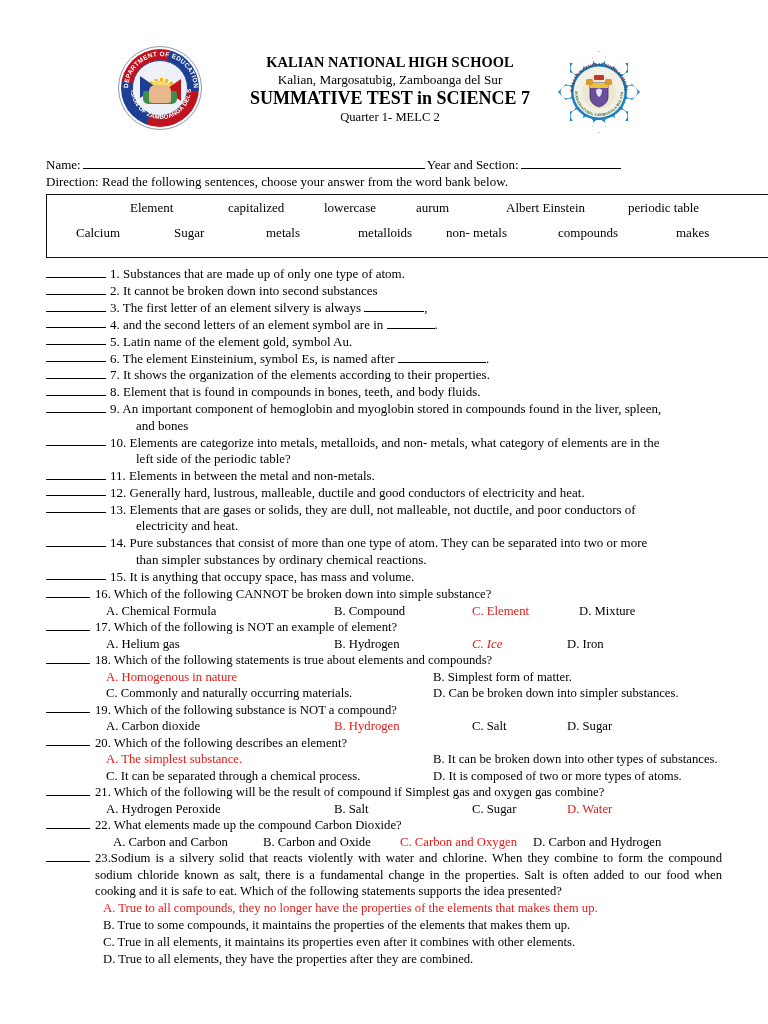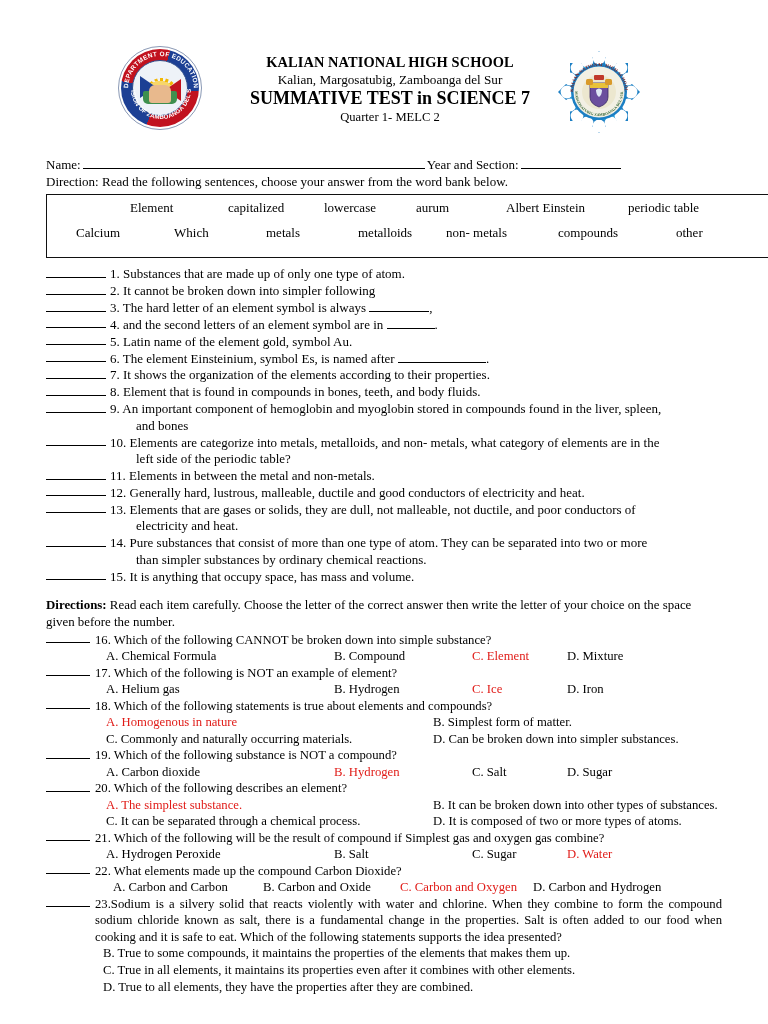--- a/index.html
+++ b/index.html
@@ -298,41 +298,41 @@
     <div class="wb-row">
       <span style="left:72px">Element</span>
       <span style="left:170px">capitalized</span>
       <span style="left:266px">lowercase</span>
       <span style="left:358px">aurum</span>
       <span style="left:448px">Albert Einstein</span>
       <span style="left:570px">periodic table</span>
     </div>
     <div class="wb-row">
       <span style="left:18px">Calcium</span>
-      <span style="left:116px">Which</span>
+      <span style="left:116px">Sugar</span>
       <span style="left:208px">metals</span>
       <span style="left:300px">metalloids</span>
       <span style="left:388px">non- metals</span>
       <span style="left:500px">compounds</span>
-      <span style="left:618px">other</span>
+      <span style="left:618px">makes</span>
     </div>
   </div>
 
   <div class="fillin">
       <div class="fi-item">
         <span class="fi-blank"></span>
         <span class="fi-text"><span>1. </span><span>Substances that are made up of only one type of atom.</span></span>
       </div>
       <div class="fi-item">
         <span class="fi-blank"></span>
-        <span class="fi-text"><span>2. </span><span>It cannot be broken down into simpler following</span></span>
-      </div>
-      <div class="fi-item">
-        <span class="fi-blank"></span>
-        <span class="fi-text"><span>3. </span><span>The hard letter of an element symbol is always</span> <span class="inline-blank ib-60"></span><span>,</span></span>
+        <span class="fi-text"><span>2. </span><span>It cannot be broken down into second substances</span></span>
+      </div>
+      <div class="fi-item">
+        <span class="fi-blank"></span>
+        <span class="fi-text"><span>3. </span><span>The first letter of an element silvery is always</span> <span class="inline-blank ib-60"></span><span>,</span></span>
       </div>
       <div class="fi-item">
         <span class="fi-blank"></span>
         <span class="fi-text"><span>4. </span><span>and the second letters of an element symbol are in</span> <span class="inline-blank ib-48"></span><span>.</span></span>
       </div>
       <div class="fi-item">
         <span class="fi-blank"></span>
         <span class="fi-text"><span>5. </span><span>Latin name of the element gold, symbol Au.</span></span>
       </div>
       <div class="fi-item">
@@ -370,37 +370,34 @@
       <div class="fi-item">
         <span class="fi-blank"></span>
         <span class="fi-text"><span>14. </span><span>Pure substances that consist of more than one type of atom. They can be separated into two or more</span><span class="wrap2">than simpler substances by ordinary chemical reactions.</span></span>
       </div>
       <div class="fi-item">
         <span class="fi-blank"></span>
         <span class="fi-text"><span>15. </span><span>It is anything that occupy space, has mass and volume.</span></span>
       </div>
     </div>
 
-  <div class="directions2">
-    <b>Directions:</b><span> Read each item carefully. Choose the letter of the correct answer then write the letter of your choice on the space given before the number.</span>
-  </div>
 
   <div class="mc">
       <div class="mc-q"><span class="mc-blank"></span><span>16. </span><span>Which of the following CANNOT be broken down into simple substance?</span></div>
       <div class="mc-opts">
         <span style="left: 60px;">A. Chemical Formula</span>
         <span style="left: 288px;">B. Compound</span>
         <span class="red" style="left: 426px;">C. Element</span>
-        <span style="left: 521px; text-align: right;">D. Mixture</span>
+        <span style="left: 533px; text-align: right;">D. Mixture</span>
       </div>
       <div class="mc-q"><span class="mc-blank"></span><span>17. </span><span>Which of the following is NOT an example of element?</span></div>
       <div class="mc-opts">
         <span style="left: 60px;">A. Helium gas</span>
         <span style="left: 288px;">B. Hydrogen</span>
-        <span class="red" style="left: 426px;">C. Ice</span>
+        <span class="red" style="left: 426px; font-style: italic;">C. Ice</span>
         <span style="left: 521px;">D. Iron</span>
       </div>
       <div class="mc-q"><span class="mc-blank"></span><span>18. </span><span>Which of the following statements is true about elements and compounds?</span></div>
       <div class="mc-opts">
         <span class="red" style="left: 60px; text-align: right;">A. Homogenous in nature</span>
         <span style="left: 387px;">B. Simplest form of matter.</span>
       </div>
       <div class="mc-opts">
         <span style="left: 387px;">D. Can be broken down into simpler substances.</span>
         <span style="left: 60px;">C. Commonly and naturally occurring materials.</span>
@@ -430,19 +427,20 @@
       </div>
       <div class="mc-q"><span class="mc-blank"></span><span>22. </span><span>What elements made up the compound Carbon Dioxide?</span></div>
       <div class="mc-opts">
         <span style="left: 67px;">A. Carbon and Carbon</span>
         <span style="left: 217px;">B. Carbon and Oxide</span>
         <span class="red" style="left: 354px;">C. Carbon and Oxygen</span>
         <span style="left: 487px;">D. Carbon and Hydrogen</span>
       </div>
       <div>
         <div class="q23-body q23-first" style="text-indent: 0px;"><span class="mc-blank"></span><span>23.</span><span>Sodium is a silvery solid that reacts violently with water and chlorine. When they combine to form the compound sodium chloride known as salt, there is a fundamental change in the properties. Salt is often added to our food when cooking and it is safe to eat. Which of the following statements supports the idea presented?</span></div>
+        <div class="q23-opt red">A. True to all compounds, they no longer have the properties of the elements that makes them up.</div>
         <div class="q23-opt">B. True to some compounds, it maintains the properties of the elements that makes them up.</div>
         <div class="q23-opt">C. True in all elements, it maintains its properties even after it combines with other elements.</div>
         <div class="q23-opt">D. True to all elements, they have the properties after they are combined.</div>
       </div>
     </div>
 
 </div>
 
 </body></html>

